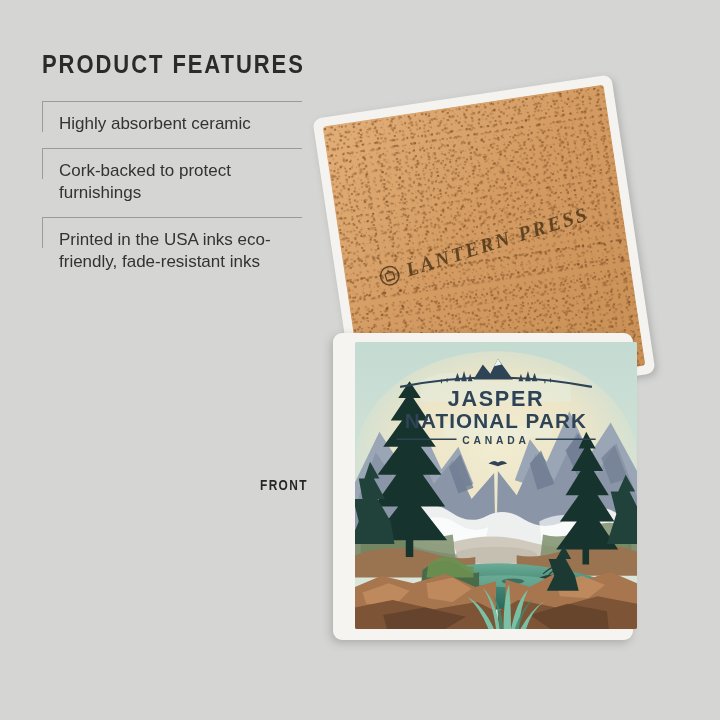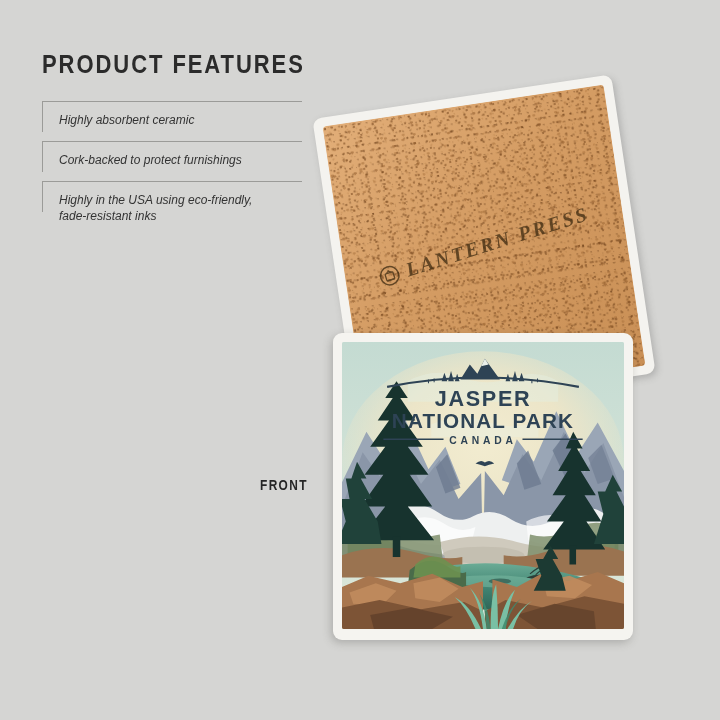--- a/index.html
+++ b/index.html
@@ -41,25 +41,24 @@
   .feature-item::before {
     content: "";
     position: absolute;
     left: 0;
     top: 0;
     width: 1px;
     height: 30px;
     background: #9b9b98;
   }
   .feature-text {
-    font-size: 12px;
+    font-size: 17px;
     line-height: 1.33;
     color: #333333;
     max-width: 215px;
-    font-style: italic;
   }
 
   
   .callout-label {
     position: absolute;
     font-family: "Liberation Sans Narrow", "Liberation Sans", sans-serif;
     font-size: 14px;
     font-weight: bold;
     letter-spacing: 1.6px;
     color: #262626;
@@ -152,37 +151,38 @@
     padding: 9px 9px 11px 9px;
     box-sizing: border-box;
   }
   #art-frame {
     width: 100%;
     height: 100%;
     border-radius: 2px;
     overflow: hidden;
     position: relative;
     background: #cfe0d6;
+    margin-left: 13px;
   }
   #art-svg { display: block; width: 100%; height: 100%; }
 </style>
 </head>
 <body style="background: rgb(213, 213, 211);">
 
 <div id="features-panel">
   <h1 id="features-heading">PRODUCT FEATURES</h1>
 
   <div class="feature-item">
     <div class="feature-text">Highly absorbent ceramic</div>
   </div>
   <div class="feature-item">
     <div class="feature-text">Cork-backed to protect furnishings</div>
   </div>
   <div class="feature-item">
-    <div class="feature-text">Highly in the USA using eco-friendly, fade-resistant inks</div>
+    <div class="feature-text">Printed in the USA inks eco-friendly, fade-resistant inks</div>
   </div>
 </div>
 
 <div class="callout-label" id="label-back">BACK</div>
 <div class="callout-label" id="label-front">FRONT</div>
 
 <div id="coaster-back">
   <div id="cork-surface">
     <div id="cork-noise"></div>
     <div id="brand-stamp">

